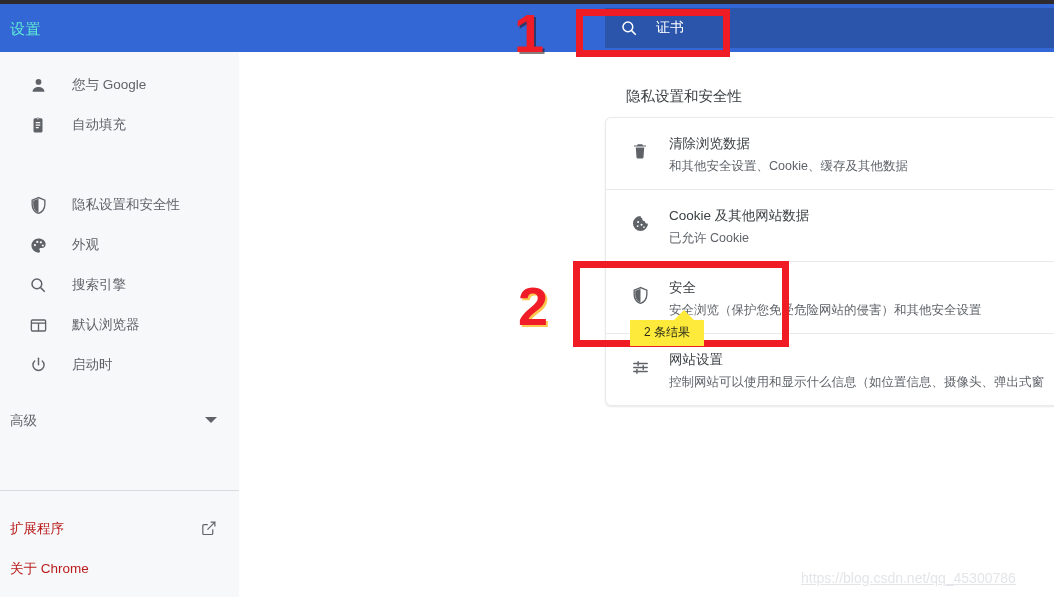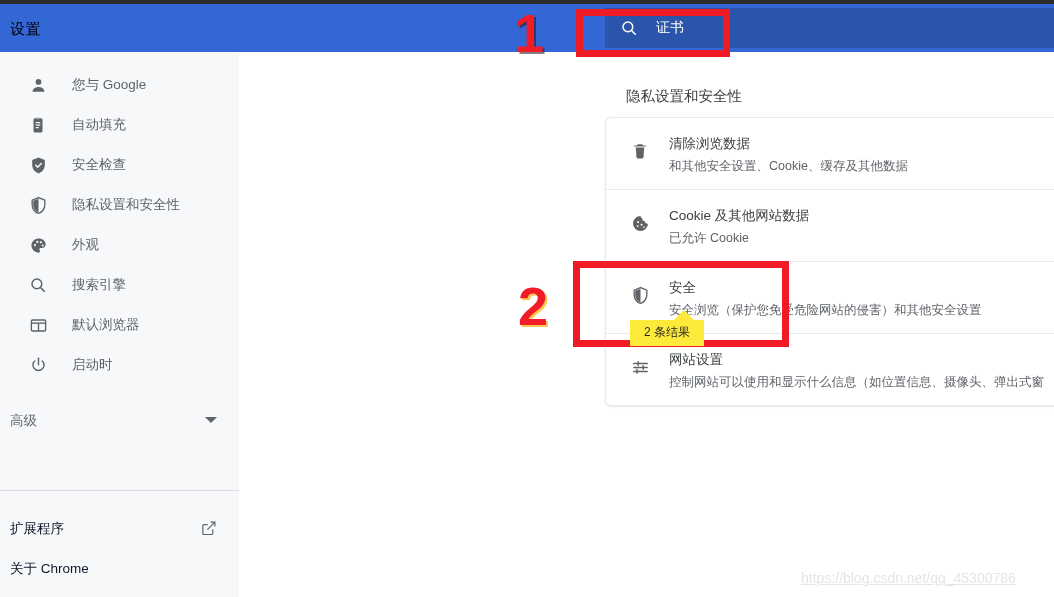--- a/index.html
+++ b/index.html
@@ -14,21 +14,21 @@
   
   .topbar {
     position: absolute; left: 0; top: 4px; width: 1054px; height: 48px;
     background: #3367d6;
   }
   .topbar-strip {
     position:absolute; left:0; top:0; width:1054px; height:4px; background:#2f2a2e;
   }
   .app-title {
     position: absolute; left: 10px; top: 16px;
-    font-size: 15px; color: #000000; letter-spacing: .5px;
+    font-size: 15px; color: #5eead4; letter-spacing: .5px;
   }
   
   .search-region {
     position: absolute; left: 605px; top: 8px; width: 449px; height: 40px;
     background: #2b55ab;
   }
   .search-icon {
     position: absolute; left: 620px; top: 19px; width: 18px; height: 18px;
   }
   .search-icon svg { display:block; }
@@ -66,21 +66,21 @@
     border-top: 6px solid #5f6368;
   }
   .sb-divider {
     position: absolute; left: 0; top: 438px; width: 239px; height: 1px;
     background: #dadce0;
   }
   .foot-row {
     position: absolute; left: 0; width: 239px; height: 40px;
     display:flex; align-items:center;
   }
-  .foot-label { font-size: 13.5px; color:#0f172a; margin-left: 10px; }
+  .foot-label { font-size: 13.5px; color:#b91c1c; margin-left: 10px; }
   .ext-icon {
     position: absolute; right: 22px; top: 11px; width: 17px; height: 17px;
     color:#5f6368;
   }
   .ext-icon svg { display:block; }
 
   
   .section-title {
     position: absolute; left: 626px; top: 87px;
     font-size: 14.5px; color: #3c4043;
@@ -180,29 +180,20 @@
 
     <div class="nav-item" style="top:53px">
       <span class="nav-icon">
         <svg width="18" height="18" viewBox="0 0 24 24" fill="#5f6368">
           <path d="M16 3h-2.2a2 2 0 0 0-3.6 0H8a2 2 0 0 0-2 2v15a2 2 0 0 0 2 2h8a2 2 0 0 0 2-2V5a2 2 0 0 0-2-2zm-4-0.2a.9.9 0 1 1 0 1.8.9.9 0 0 1 0-1.8zM9 8h6v1.6H9zm0 3.4h6V13H9zm0 3.4h4v1.6H9z"></path>
         </svg>
       </span>
       <span class="nav-label">自动填充</span>
     </div>
 
-    <div class="nav-item" style="top:93px">
-      <span class="nav-icon">
-        <svg width="19" height="19" viewBox="0 0 24 24">
-          <path d="M12 2 4 5.2v6c0 5 3.4 9.6 8 10.8 4.6-1.2 8-5.8 8-10.8v-6z" fill="#5f6368"></path>
-          <path d="M8.6 11.8l2.3 2.3 4.6-4.6" stroke="#f7f8fa" stroke-width="1.9" fill="none" stroke-linecap="round"></path>
-        </svg>
-      </span>
-      <span class="nav-label">安全检查</span>
-    </div>
 
     <div class="nav-item" style="top:133px">
       <span class="nav-icon">
         <svg width="19" height="19" viewBox="0 0 24 24">
           <path d="M12 2 4 5.2v6c0 5 3.4 9.6 8 10.8 4.6-1.2 8-5.8 8-10.8v-6z" fill="none" stroke="#5f6368" stroke-width="1.7"></path>
           <path d="M12 3.4v17.2c-3.9-1.2-6.7-5.3-6.7-9.6V6.1z" fill="#5f6368"></path>
         </svg>
       </span>
       <span class="nav-label">隐私设置和安全性</span>
     </div>

